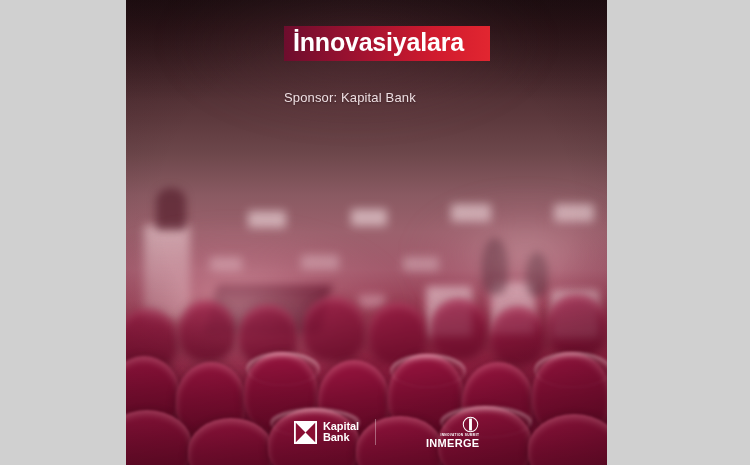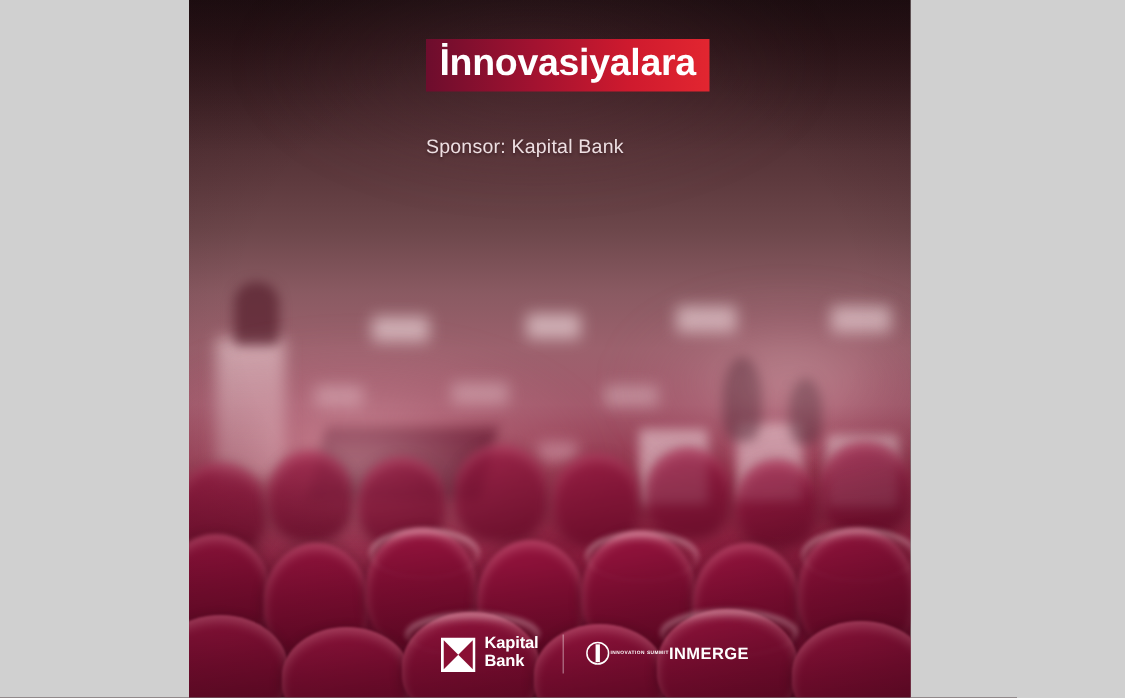--- a/index.html
+++ b/index.html
@@ -180,21 +180,21 @@
     position: absolute;
     left: 158px;
     top: 26px;
     width: 330px;
     z-index: 5;
   }
 
   .headline-hl {
     display: inline-block;
     background: linear-gradient(90deg, #6d0d2d 0%, #a21230 38%, #cf1a2e 72%, #e22630 100%);
-    padding: 3px 9px 5px 9px;
+    padding: 3px 26px 5px 9px;
     color: #ffffff;
     font-size: 25px;
     font-weight: bold;
     line-height: 1.08;
     letter-spacing: -0.2px;
     white-space: nowrap;
     text-align: right;
   }
 
   .headline-2 {
@@ -255,21 +255,23 @@
     letter-spacing: -0.1px;
   }
   .logo-divider {
     width: 1px;
     height: 26px;
     background: rgba(255,255,255,0.35);
     margin: 0 14px 0 16px;
   }
   .inmerge {
     display: flex;
-    align-items: center;
+    flex-direction: column;
+    align-items: flex-end;
+    margin-left: 36px;
   }
   .inmerge-mark {
     width: 17px;
     height: 17px;
     margin-bottom: 1px;
   }
   .inmerge-tag {
     color: #ffffff;
     font-size: 3.2px;
     letter-spacing: 0.35px;

